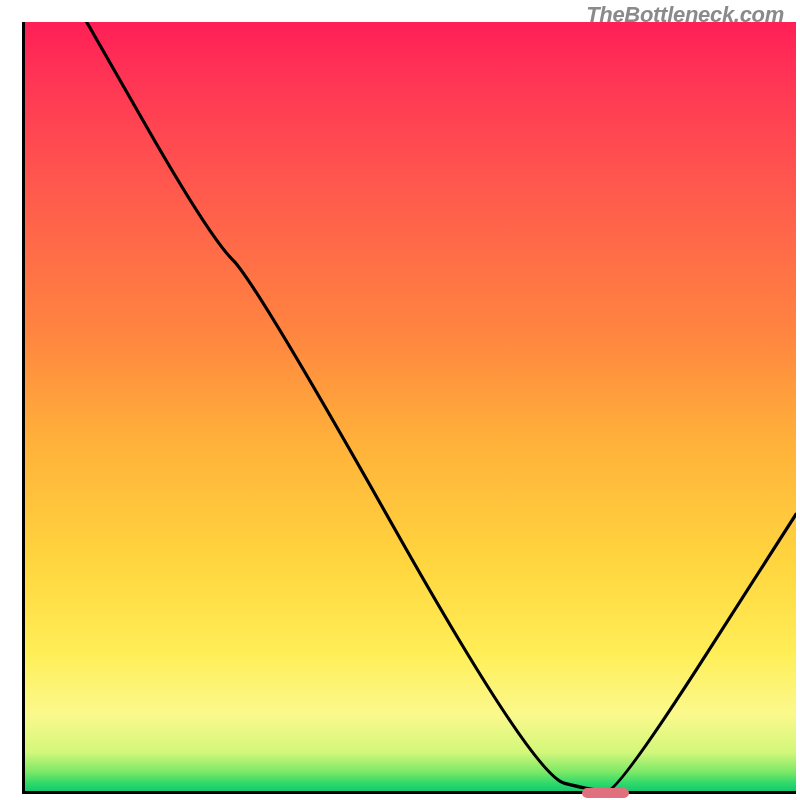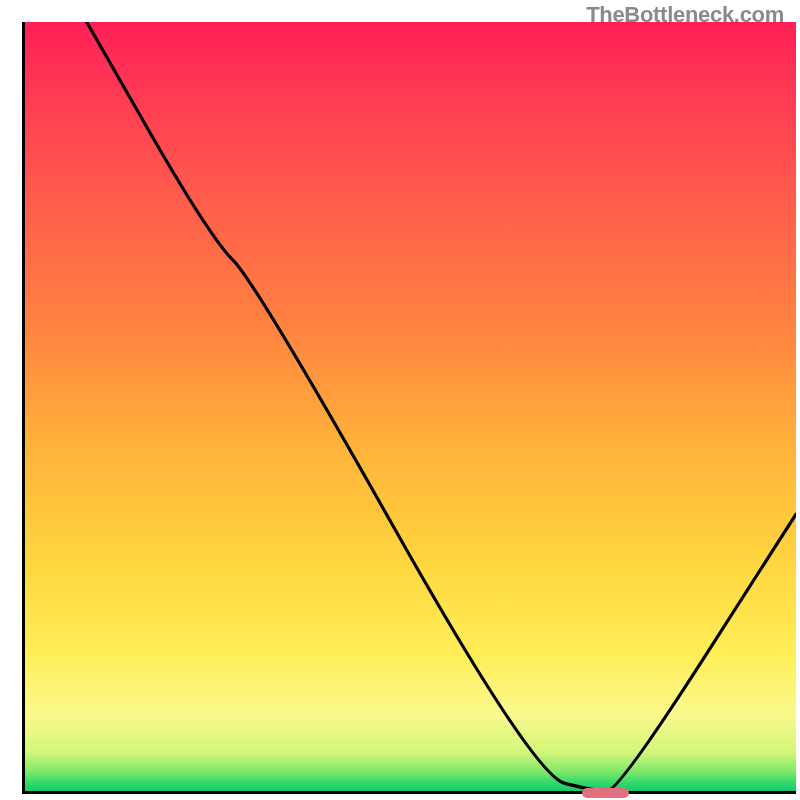--- a/index.html
+++ b/index.html
@@ -8,20 +8,21 @@
     width: 800px;
     height: 800px;
     background: #ffffff;
     font-family: Arial, Helvetica, sans-serif;
     overflow: hidden;
   }
   .container {
     position: relative;
     width: 800px;
     height: 756px;
+    font-style: italic;
   }
   .watermark {
     position: absolute;
     top: 2px;
     right: 16px;
     font-size: 22px;
     font-weight: bold;
     color: #8a8a8a;
     font-family: Arial, sans-serif;
     letter-spacing: -0.3px;

